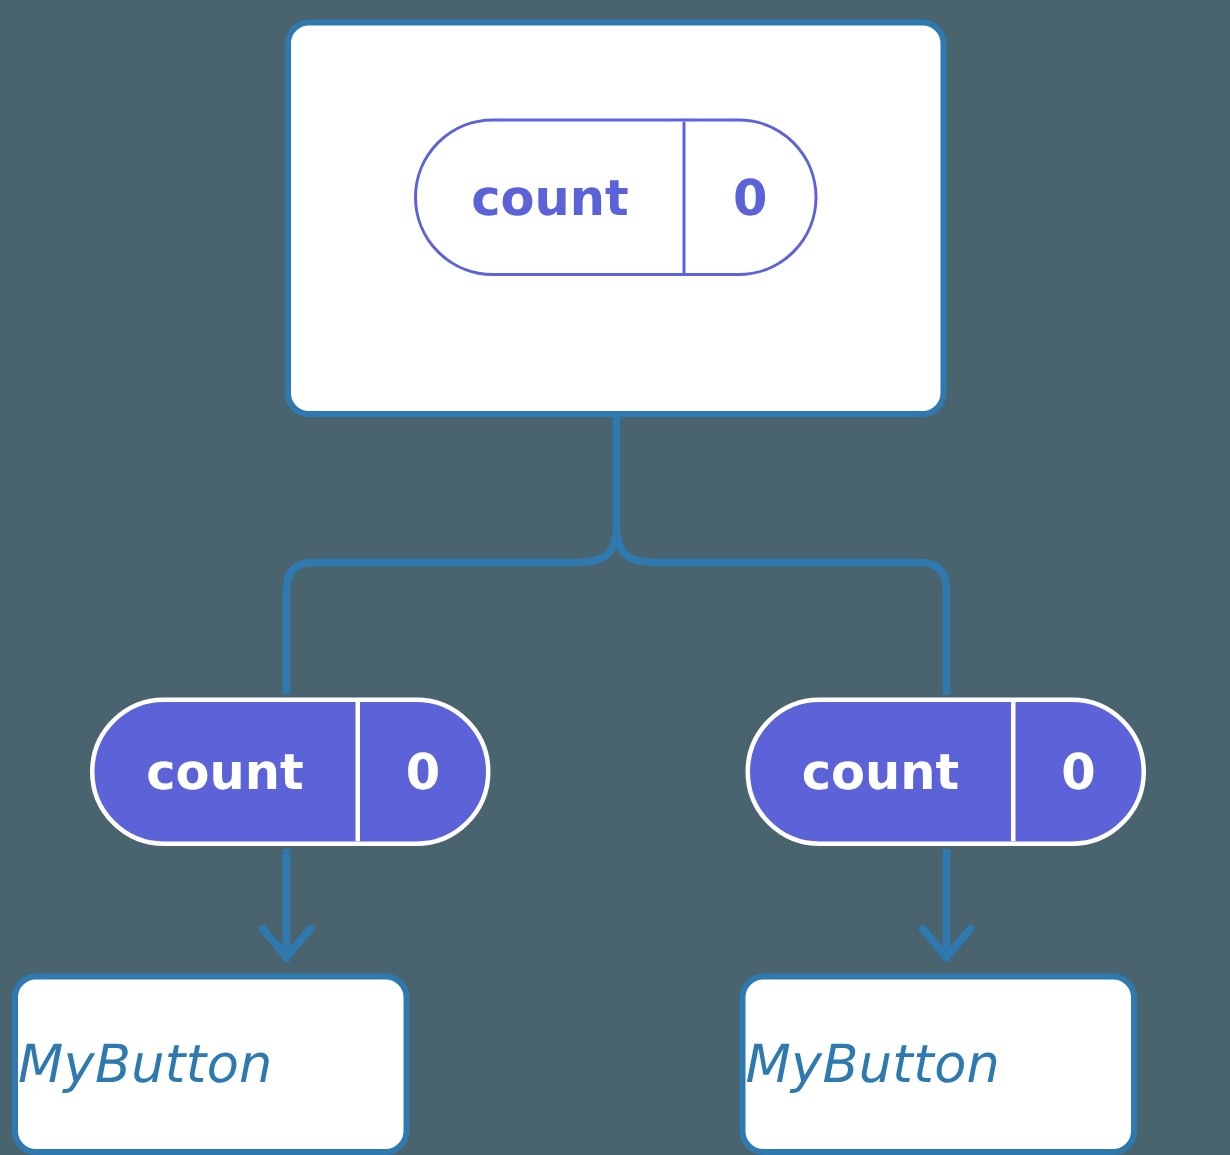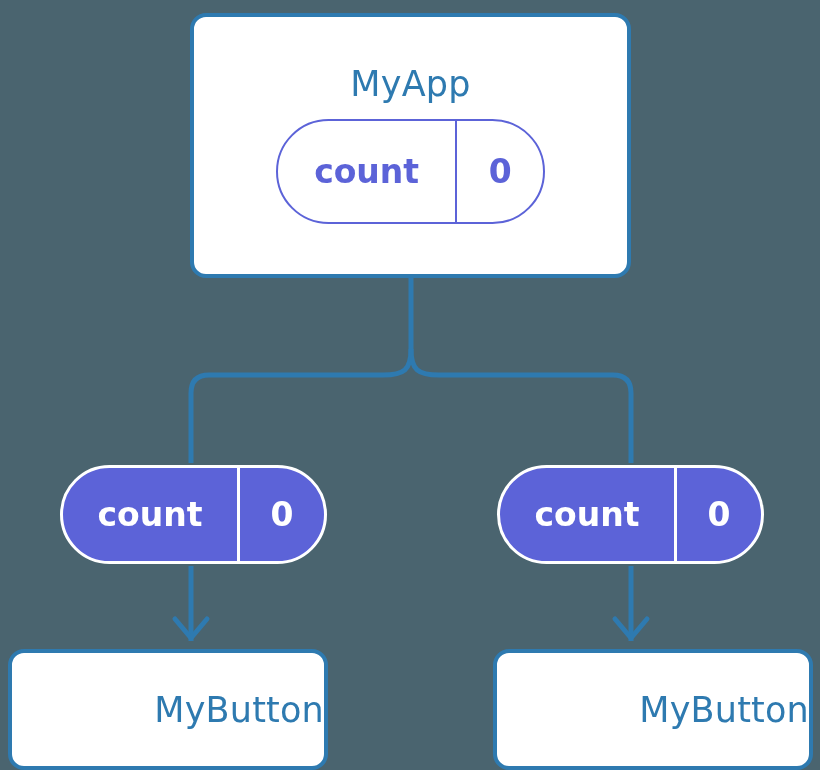--- a/index.html
+++ b/index.html
@@ -50,25 +50,26 @@
     height: 265px;
     display: flex;
     flex-direction: column;
     align-items: center;
     justify-content: flex-start;
     padding-top: 47px;
   }
 
   .btn-box {
     top: 649px;
-    width: 320px;
+    width: 265px;
     height: 121px;
     display: flex;
     align-items: center;
-    justify-content: flex-end;
+    justify-content: flex-start;
+    font-style: italic;
   }
   #btn-box-left  { left: 8px; }
   #btn-box-right { left: 493px; }
 
   
   .capsule {
     position: absolute;
     display: flex;
     align-items: stretch;
     box-sizing: border-box;
@@ -146,21 +147,20 @@
     <path d="M 411 349 C 411 370, 418 375, 439 375 L 613 375 Q 631 375 631 393 L 631 463" fill="none" stroke="#2e7ab0" stroke-width="5" stroke-linecap="butt"></path>
 
     <path d="M 191 566 L 191 641" fill="none" stroke="#2e7ab0" stroke-width="5"></path>
     <path d="M 175 619 L 191 638 L 207 619" fill="none" stroke="#2e7ab0" stroke-width="5" stroke-linecap="round" stroke-linejoin="round"></path>
 
     <path d="M 631 566 L 631 641" fill="none" stroke="#2e7ab0" stroke-width="5"></path>
     <path d="M 615 619 L 631 638 L 647 619" fill="none" stroke="#2e7ab0" stroke-width="5" stroke-linecap="round" stroke-linejoin="round"></path>
   </svg>
 
   <div class="comp-box" id="app-box">
-    <div class="comp-title">MyApp</div>
 
     <div class="capsule outline" id="app-state-capsule">
       <div class="cap-key">count</div>
       <div class="cap-val">0</div>
     </div>
   </div>
 
   <div class="capsule filled prop-capsule" id="prop-capsule-left">
     <div class="cap-key">count</div>
     <div class="cap-val">0</div>

